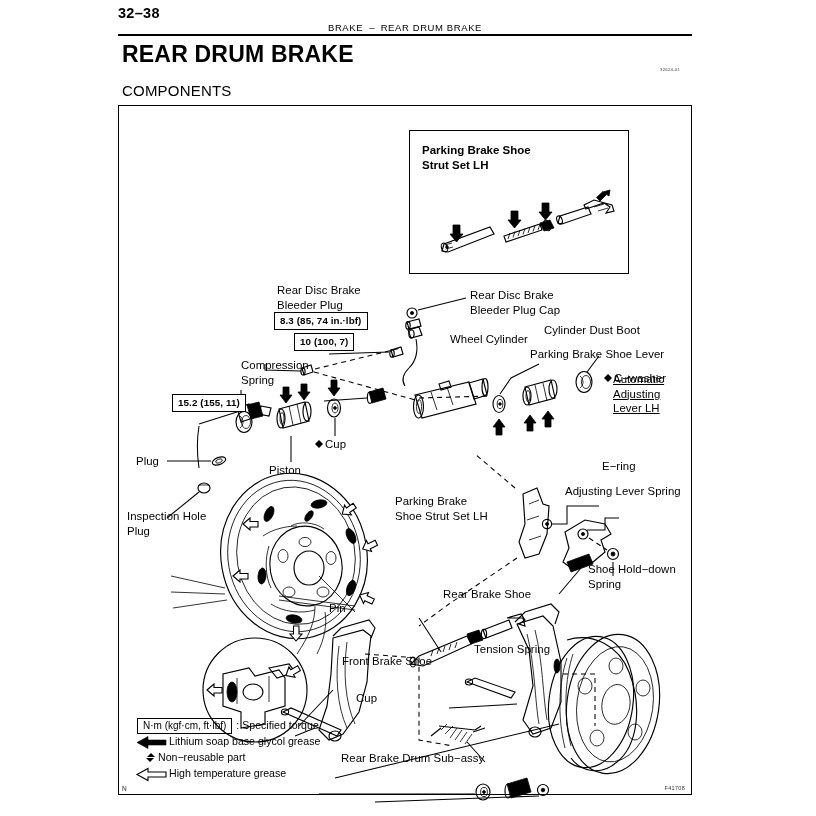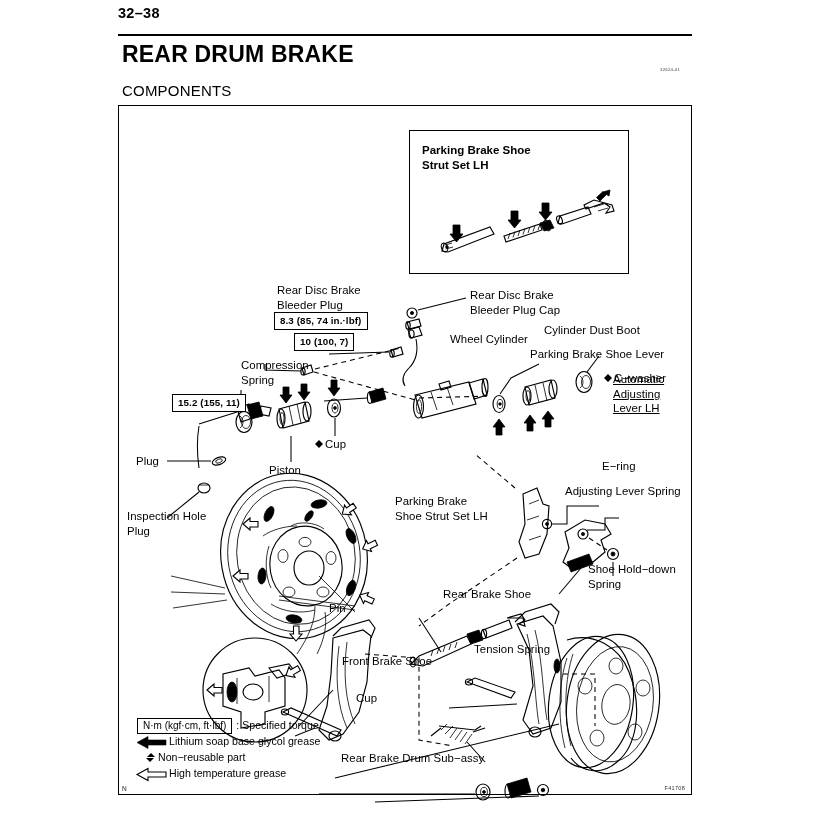--- a/index.html
+++ b/index.html
@@ -225,20 +225,23 @@
   .art-fill { stroke: #000; fill: #000; stroke-width: 0.8; }
   .art-white { stroke: #000; fill: #fff; stroke-width: 1.1; }
 </style>
 </head>
 <body>
 
 <div id="page">
 
   <div id="page-number">32–38</div>
 
+  <div id="running-head">
+    <span class="sect">BRAKE</span><span class="dash">–</span><span class="sect">REAR DRUM BRAKE</span>
+  </div>
 
   <div id="header-rule"></div>
 
   <div id="main-title">REAR DRUM BRAKE</div>
   <div id="sub-title">COMPONENTS</div>
   <div id="doc-code">32624-01</div>
 
   <div id="diagram-frame">
 
     <div id="inset-box">

